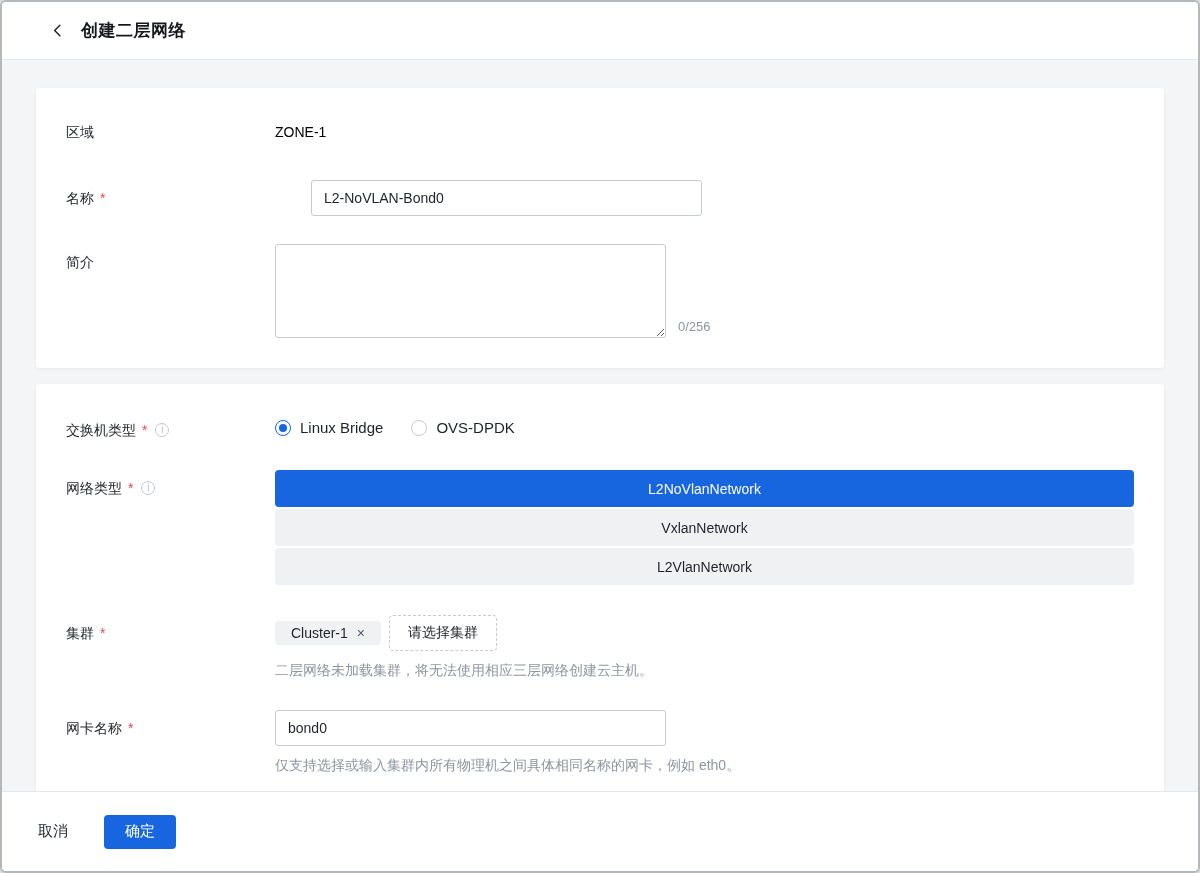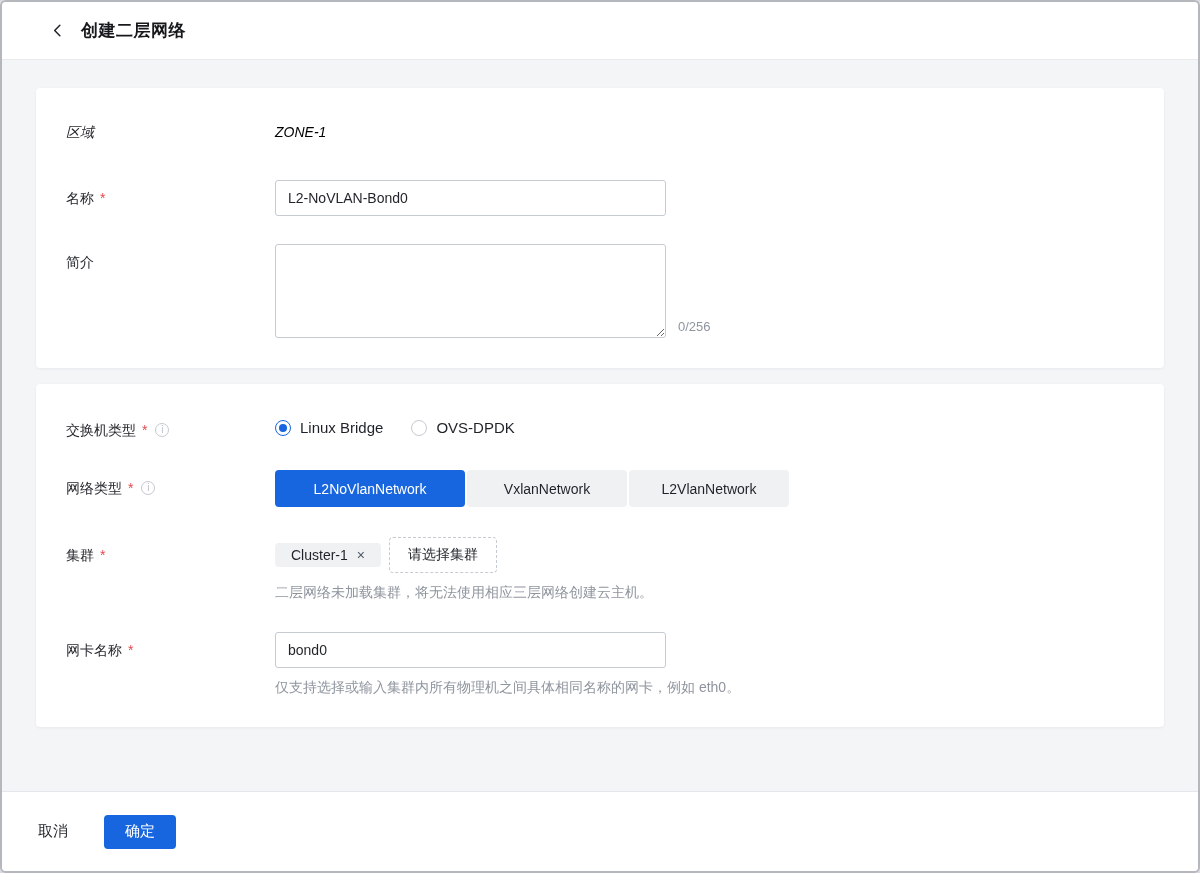--- a/index.html
+++ b/index.html
@@ -147,21 +147,21 @@
     position: absolute;
     width: 8px; height: 8px;
     border-radius: 50%;
     background: #1766df;
     left: 50%; top: 50%;
     transform: translate(-50%, -50%);
   }
   .radio-label { font-size: 15px; color: #1f2329; line-height: 20px; }
 
   
-  .type-tabs { display: flex; gap: 2px; }
+  .type-tabs { display: flex; gap: 2px; flex-direction: column; }
   .type-tab {
     height: 37px;
     padding: 0 30px;
     border: none;
     background: #f0f1f3;
     color: #1f2329;
     font-size: 14px;
     font-family: "Liberation Sans", "DejaVu Sans", sans-serif;
     border-radius: 4px;
     cursor: pointer;
@@ -203,22 +203,22 @@
     font-family: "Liberation Sans", "DejaVu Sans", sans-serif;
     cursor: pointer;
   }
   .helper-text {
     margin-top: 9px;
     font-size: 14px;
     color: #8f959e;
     line-height: 20px;
   }
 
-  .mb38 { margin-bottom: 38px; font-style: italic; }
-  .mb28 { margin-bottom: 28px; }
+  .mb38 { margin-bottom: 38px; }
+  .mb28 { margin-bottom: 28px; gap: 36px; }
   .mb30 { margin-bottom: 30px; }
 
   
   .page-footer {
     flex: 0 0 80px;
     background: #ffffff;
     border-top: 1px solid #e5e6eb;
     display: flex;
     align-items: center;
     justify-content: flex-start;

